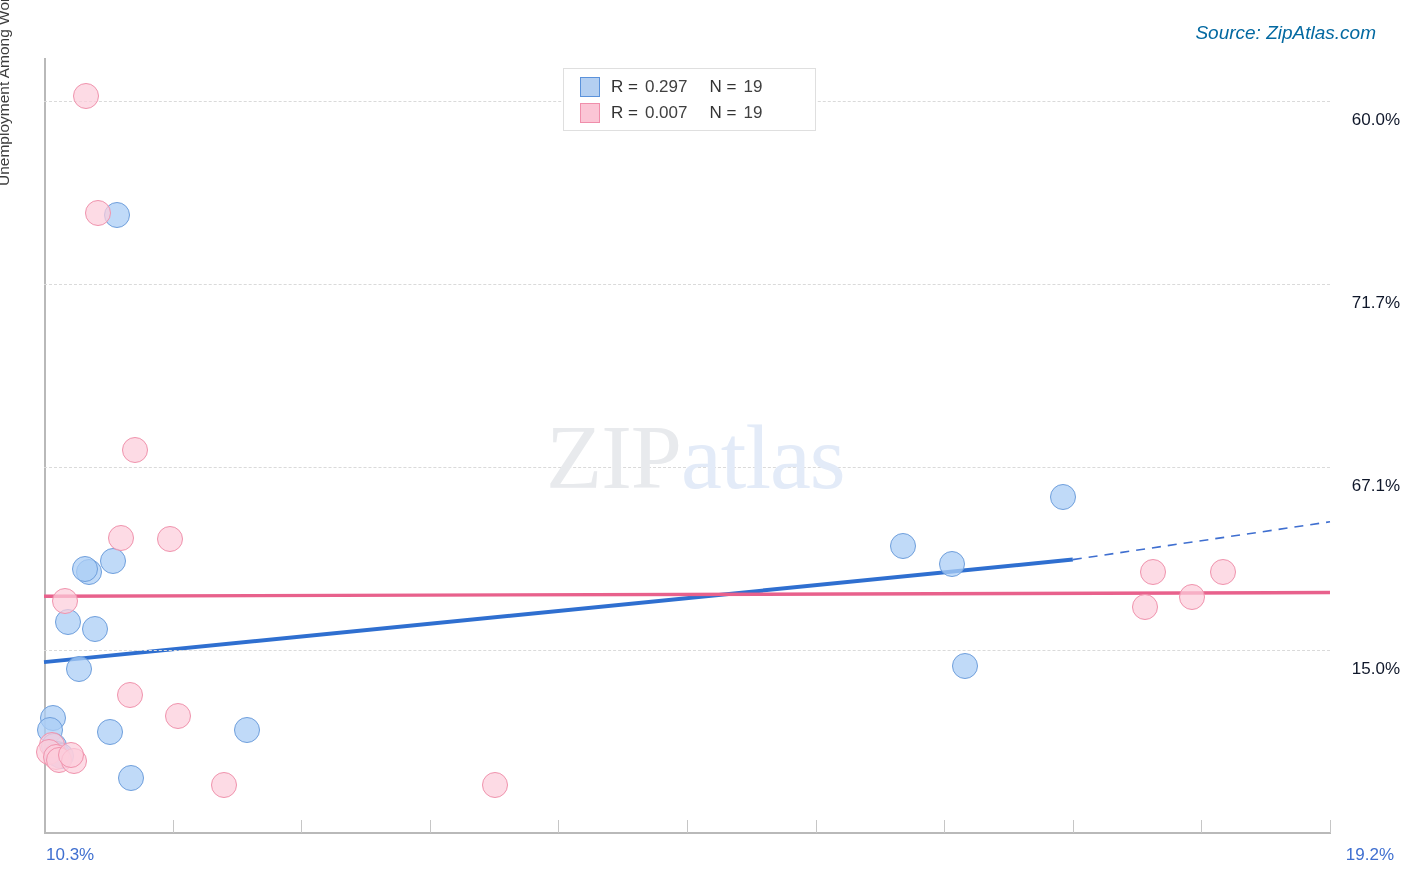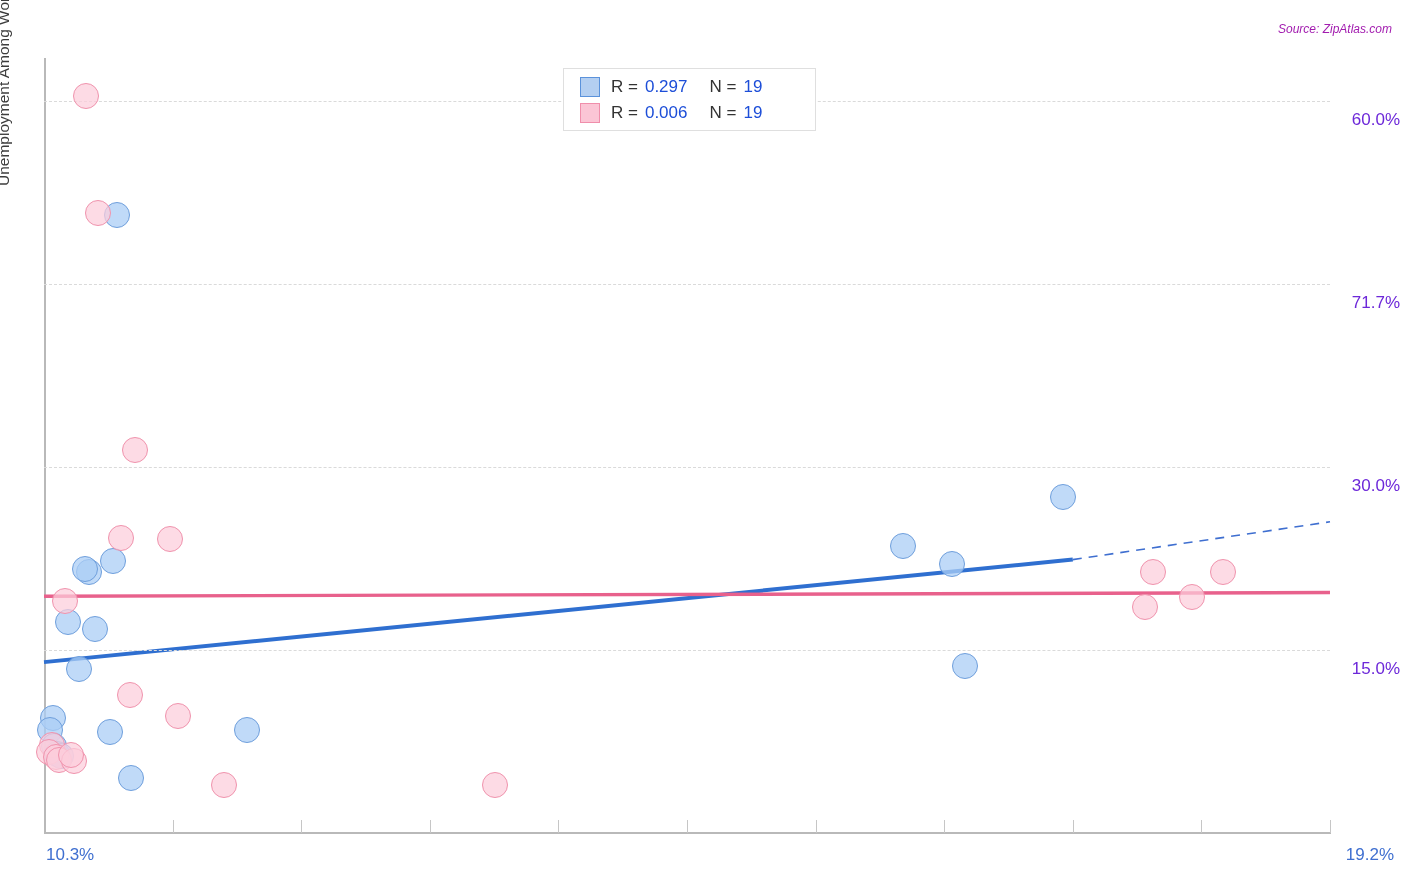--- a/index.html
+++ b/index.html
@@ -24,25 +24,25 @@
     position: absolute;
     left: 14px;
     top: 18px;
     font-size: 17.5px;
     color: #3c3c3c;
     letter-spacing: .1px;
     white-space: nowrap;
   }
   .source-note {
     position: absolute;
-    right: 14px;
+    right: 30px;
     top: 22px;
-    font-size: 12px;
+    font-size: 19px;
     font-style: italic;
-    color: #a21caf;
+    color: #0369a1;
     white-space: nowrap;
   }
 
   
   .plot {
     position: absolute;
     left: 44px;
     top: 58px;
     width: 1286px;
     height: 775px;
@@ -89,21 +89,21 @@
     transform: rotate(-90deg);
     transform-origin: 0 0;
     font-size: 15.5px;
     color: #3c3c3c;
     white-space: nowrap;
   }
   .ytick-label {
     position: absolute;
     right: 6px;
     font-size: 17px;
-    color: #6d28d9;
+    color: #0f172a;
     white-space: nowrap;
   }
   .xtick-label {
     position: absolute;
     top: 845px;
     font-size: 17px;
     color: #3f6fd0;
     white-space: nowrap;
   }
   .x-left  { left: 46px; }
@@ -163,21 +163,21 @@
   .legend-row.r1 { top: 5px; }
   .legend-row.r2 { top: 31px; }
   .sw {
     width: 20px; height: 20px;
     box-sizing: border-box;
     margin-right: 11px;
   }
   .sw-blue { background: #b4cff1; border: 1.5px solid #5b92db; }
   .sw-pink { background: #fbc5d5; border: 1.5px solid #f08eab; }
   .lg-k { font-size: 17px; color: #333; }
-  .lg-v { font-size: 17px; color: #1d4ed8; margin-left: 7px; }
+  .lg-v { font-size: 17px; color: #404040; margin-left: 7px; }
   .lg-gap { width: 22px; display: inline-block; }
 
   
   .bottom-legend {
     position: absolute;
     left: 0;
     top: 851px;
     width: 1406px;
     display: flex;
     justify-content: center;
@@ -254,41 +254,44 @@
       <div class="pt pt-pink" style="width: 26px; height: 26px; left: 16.578px; top: 689.992px;"></div>
       <div class="pt pt-pink" style="width: 26px; height: 26px; left: 14.006px; top: 683.89px;"></div>
       <div class="pt pt-pink" style="width: 26px; height: 26px; left: 167.04px; top: 714.402px;"></div>
       <div class="pt pt-pink" style="width: 26px; height: 26px; left: 438.386px; top: 714.402px;"></div>
       <div class="pt pt-pink" style="width: 26px; height: 26px; left: 1095.53px; top: 500.819px;"></div>
       <div class="pt pt-pink" style="width: 26px; height: 26px; left: 1166.26px; top: 500.819px;"></div>
       <div class="pt pt-pink" style="width: 26px; height: 26px; left: 1087.82px; top: 536.213px;"></div>
       <div class="pt pt-pink" style="width: 26px; height: 26px; left: 1135.4px; top: 526.449px;"></div>
     </div>
 
+  <div class="watermark">
+    <span class="wm-zip">ZIP</span><span class="wm-atlas">atlas</span>
+  </div>
 
   <div class="legend-box">
     <div class="legend-row r1">
       <span class="sw sw-blue"></span>
       <span class="lg-k">R =</span>
       <span class="lg-v">0.297</span>
       <span class="lg-gap"></span>
       <span class="lg-k">N =</span>
       <span class="lg-v">19</span>
     </div>
     <div class="legend-row r2">
       <span class="sw sw-pink"></span>
       <span class="lg-k">R =</span>
-      <span class="lg-v">0.006</span>
+      <span class="lg-v">0.007</span>
       <span class="lg-gap"></span>
       <span class="lg-k">N =</span>
       <span class="lg-v">19</span>
     </div>
   </div>
 
   <div class="xtick-label x-left">10.3%</div>
   <div class="xtick-label x-right">19.2%</div>
 
 
 <div class="ytick-label" style="top: 109.717px;">60.0%</div>
     <div class="ytick-label" style="top: 292.787px;">71.7%</div>
-    <div class="ytick-label" style="top: 475.858px;">30.0%</div>
+    <div class="ytick-label" style="top: 475.858px;">67.1%</div>
     <div class="ytick-label" style="top: 658.929px;">15.0%</div>
   </div>
 
 </body></html>

